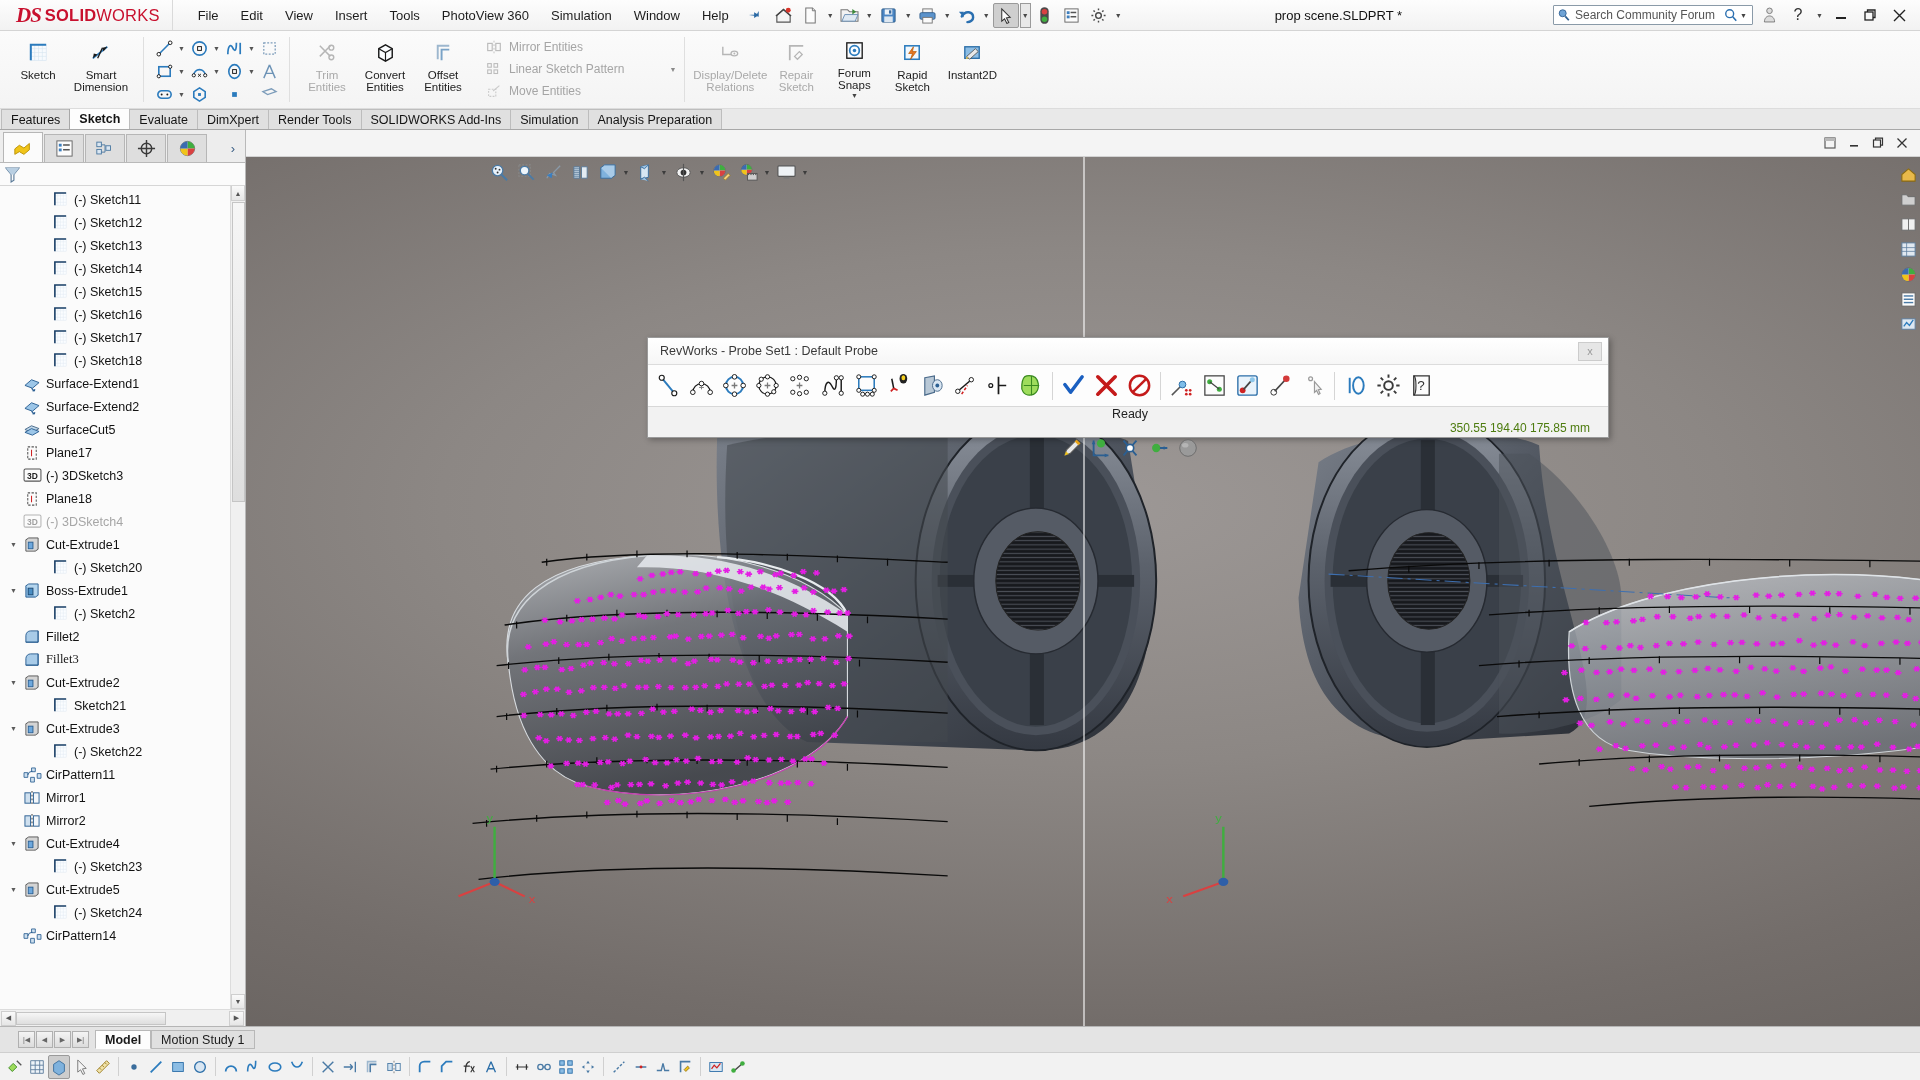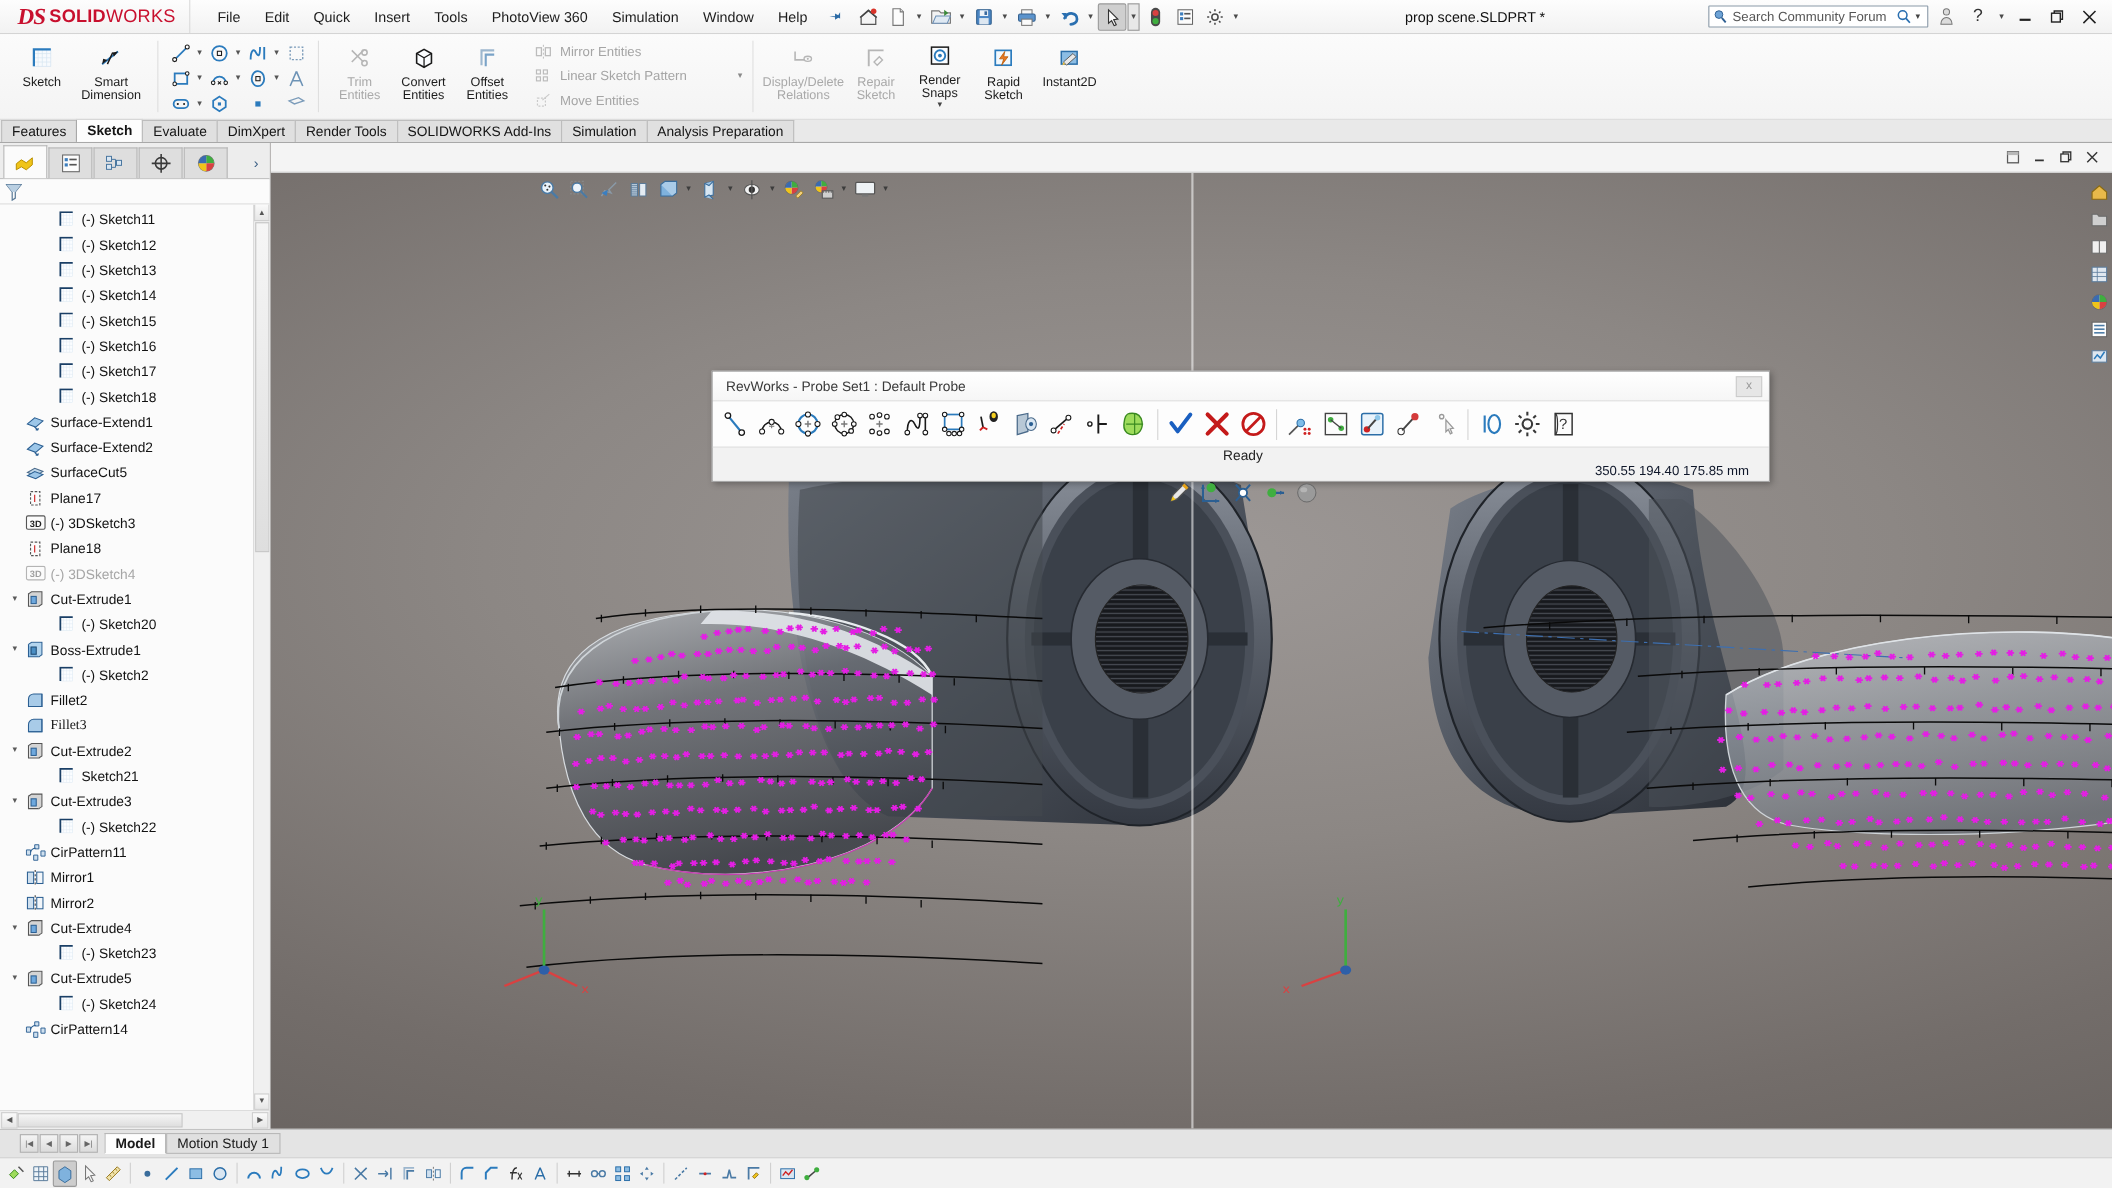--- a/index.html
+++ b/index.html
@@ -133,21 +133,21 @@
   .dlg-x { margin-left:auto; width:24px; height:19px; margin-right:6px; display:flex;
      align-items:center; justify-content:center; background:#e6e6e6; border:1px solid #cccccc;
      font-size:11px; color:#9a9a9a;}
   .dlg-tools { height:42px; display:flex; align-items:center; background:#fdfdfd;
      border-bottom:1px solid #d8d8d8; padding:0 4px;}
   .dtb { width:33px; height:36px; display:flex; align-items:center; justify-content:center;
      border:1px solid transparent; border-radius:2px;}
   .dsep { width:1px; height:28px; background:#d5d5d5; margin:0 4px;}
   .dlg-status { height:30px; display:flex; align-items:center; background:#f2f2f2;
      padding:0 8px 0 12px; font-size:12.5px; color:#222;flex-direction:column;}
-  .dlg-coords { margin-left:auto; font-size:12px; color:#0f172a; padding-right:10px;}
+  .dlg-coords { margin-left:auto; font-size:12px; color:#4d7c0f; padding-right:10px;}
   .dlg-sicons { display:flex; align-items:center; gap:2px;}
   .dsi { width:27px; height:26px; display:flex; align-items:center; justify-content:center;}
 
   
   .btabs { height:26px; background:#e4e4e4; border-top:1px solid #b5b5b5;
      display:flex; align-items:center; padding-left:18px; flex:0 0 26px;}
   .navb { display:flex; gap:1px; margin-right:6px;}
   .navbtn { width:17px; height:17px; background:linear-gradient(#f4f4f4,#dcdcdc);
      border:1px solid #b0b0b0; display:flex; align-items:center; justify-content:center;
      font-size:7px; color:#666;}
@@ -172,21 +172,21 @@
 <div class="app">
 
   <div class="titlebar">
     <div class="logo">
       <span class="ds">DS</span>
       <span class="sw"><b>SOLID</b><i>WORKS</i></span>
     </div>
     <div class="menubar">
       <div class="mi">File</div>
       <div class="mi">Edit</div>
-      <div class="mi">Quick</div>
+      <div class="mi">View</div>
       <div class="mi">Insert</div>
       <div class="mi">Tools</div>
       <div class="mi">PhotoView 360</div>
       <div class="mi">Simulation</div>
       <div class="mi">Window</div>
       <div class="mi">Help</div>
       <div class="pin">
         <svg width="13" height="13" viewBox="0 0 16 16">
             <path d="M10 1l5 5-2 1-1 4-3-3-4 5 5-4-3-3 4-1z" fill="#2b6aa5"></path>
           </svg>
@@ -538,21 +538,21 @@
 Sketch</div>
       </div>
       <div class="big-btn" style="padding-top:4px;">
         <div class="ico">
           <svg width="25" height="25" viewBox="0 0 26 26">
               <rect x="5" y="4" width="16" height="16" fill="#fbfdff" stroke="#1a1a1a" stroke-width="1.4"></rect>
               <circle cx="13" cy="12" r="5" fill="none" stroke="#2b7bbd" stroke-width="1.8"></circle>
               <circle cx="13" cy="12" r="1.8" fill="#2b7bbd"></circle>
             </svg>
         </div>
-        <div class="lbl" style="white-space:pre-line;">Render
+        <div class="lbl" style="white-space:pre-line;">Forum
 Snaps</div>
         <div style="font-size:7px;color:#444;margin-top:1px;">▼</div>
       </div>
       <div class="big-btn">
         <div class="ico">
           <svg width="25" height="25" viewBox="0 0 26 26">
               <rect x="5" y="5" width="15" height="14" fill="#f2f8fd" stroke="#2b7bbd" stroke-width="1.6"></rect>
               <path d="M14 6l-5 7h4l-2 6 6-8h-4z" fill="#e87722" stroke="#b35500" stroke-width=".7"></path>
             </svg>
         </div>

